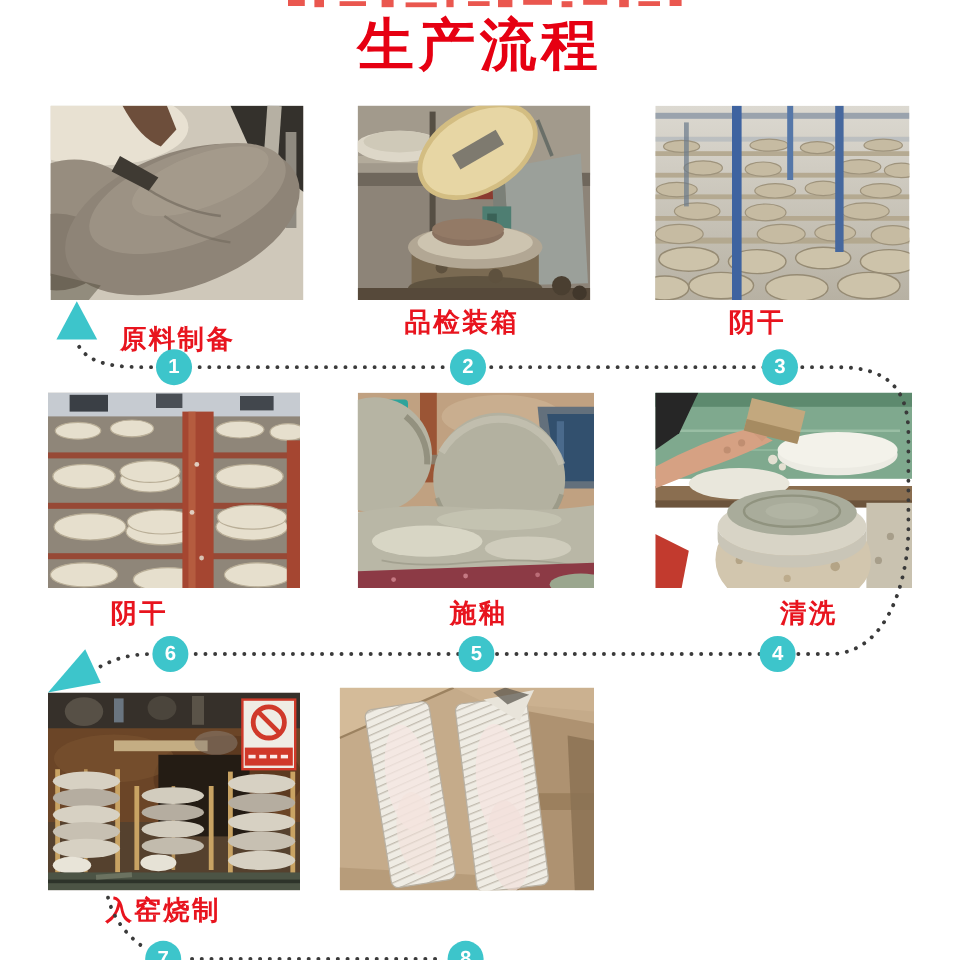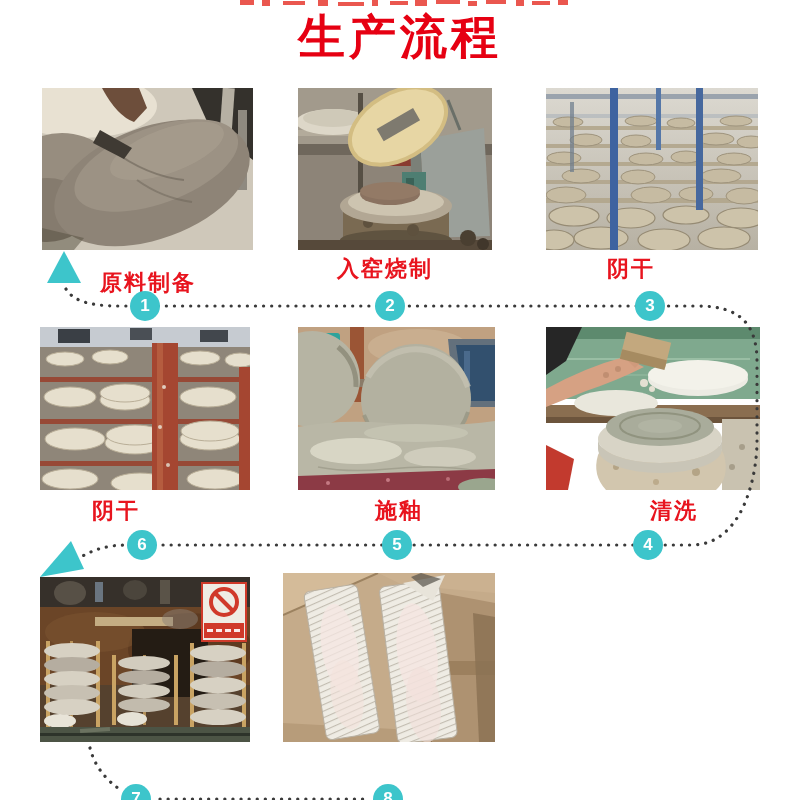--- a/index.html
+++ b/index.html
@@ -347,27 +347,28 @@
         <rect x="106" y="10" width="60" height="158" rx="6" fill="url(#mesh8)" stroke="#b8b0a2"></rect>
         <ellipse cx="136" cy="80" rx="20" ry="50" fill="#f5e6e1" opacity="0.75"></ellipse>
         <ellipse cx="136" cy="132" rx="17" ry="38" fill="#f2e0da" opacity="0.6"></ellipse>
       </g>
       <polygon points="120,10 162,2 150,28" fill="#e8e4da"></polygon>
       <polygon points="128,4 138,0 158,6 140,14" fill="#57524a" opacity="0.7"></polygon>
     </svg>
   </div>
 
   <div class="step-label" style="left:148px;top:268px;">原料制备</div>
-  <div class="step-label" style="left:385px;top:254px;">入窑烧制</div>
+  <div class="step-label" style="left:385px;top:254px;">品检装箱</div>
   <div class="step-label" style="left:631px;top:254px;">阴干</div>
 
   <div class="step-label" style="left:116px;top:496px;">阴干</div>
   <div class="step-label" style="left:399px;top:496px;text-align:right;">施釉</div>
   <div class="step-label" style="left:646px;top:496px;margin-left:28px;">清洗</div>
 
+  <div class="step-label" style="left:136px;top:744px;">入窑烧制</div>
 
   <svg id="connectors" width="800" height="800">
     <path class="dots" d="M66,289 C74,302 92,306 120,306 H698 C742,306 757,326 757,362 V440 C757,482 740,545 692,545 H128 C102,545 88,552 71,563"></path>
     <path class="dots" d="M90,748 C94,764 104,779 122,791"></path>
     <path class="dots" d="M160,799 H365"></path>
     <polygon points="64,251 47,283 81,283" fill="#3dc5cb"></polygon>
     <polygon points="40,577 71,541 84,569" fill="#3dc5cb"></polygon>
   </svg>
 
   <div class="num" style="left:145px;top:306px;">1</div>

